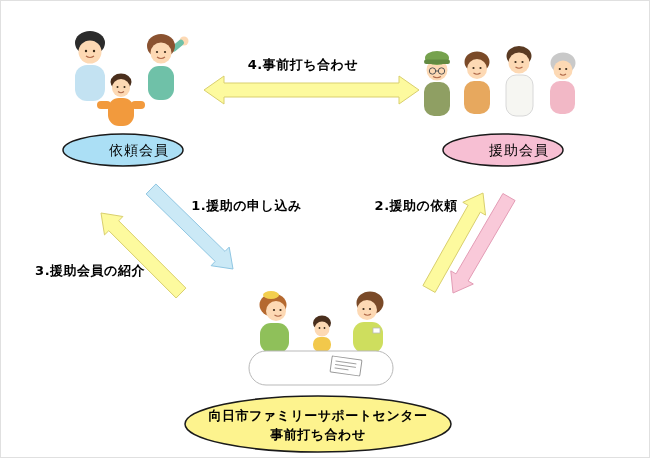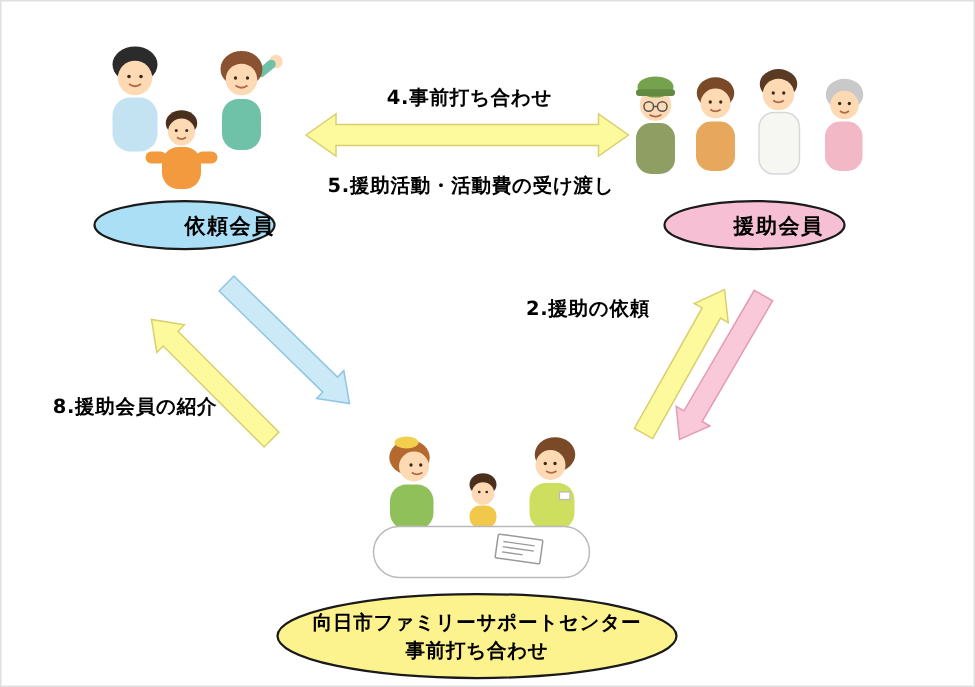--- a/index.html
+++ b/index.html
@@ -13,22 +13,22 @@
   .a-blue   { stroke:#8fc6e2; stroke-width:1; }
   .a-pink   { stroke:#e39cb5; stroke-width:1; }
   .node-ellipse { stroke:#1a1a1a; stroke-width:1.5; }
   .illus { position:absolute; }
   .illus svg { display:block; width:100%; height:100%; }
   .flow-label {
     position:absolute; font-size:13px; font-weight:bold; color:#000;
     text-align:center; white-space:nowrap; letter-spacing:0.5px;
   }
   .node-label {
-    position:absolute; font-size:14px; font-weight:bold; color:#000;
-    text-align:right; white-space:nowrap; letter-spacing:1px;padding-left:46px;
+    position:absolute; font-size:14px; font-weight:normal; color:#000;
+    text-align:left; white-space:nowrap; letter-spacing:1px;padding-left:46px;
   }
   .advisor-label {
     position:absolute; display:flex; flex-direction:column; align-items:center;
     font-size:13px; font-weight:bold; color:#000; line-height:1.45; letter-spacing:0.5px;
   }
 </style>
 </head>
 <body>
 
 <div class="canvas">
@@ -148,24 +148,24 @@
         <g transform="rotate(8 119 85)">
           <rect x="104" y="77" width="30" height="16" rx="1" fill="#ffffff" stroke="#999999"></rect>
           <line x1="108" y1="81.5" x2="129" y2="81.5" stroke="#9a9a9a" stroke-width="0.9"></line>
           <line x1="108" y1="85" x2="129" y2="85" stroke="#9a9a9a" stroke-width="0.9"></line>
           <line x1="108" y1="88.5" x2="122" y2="88.5" stroke="#9a9a9a" stroke-width="0.9"></line>
         </g>
       </g>
     </svg>
   </div>
 
-  <div class="flow-label" style="left:232px;top:55px;width:160px">4.事前打ち合わせ</div>
-  <div class="flow-label" style="left:198px;top:114px;width:230px">5.援助活動・活動費の受け渡し</div>
-  <div class="flow-label" style="left:336px;top:196px;width:110px">2.援助の依頼</div>
-  <div class="flow-label" style="left:25px;top:261px;width:128px">8.援助会員の紹介</div>
+  <div class="flow-label" style="left:222px;top:55px;width:160px">4.事前打ち合わせ</div>
+  <div class="flow-label" style="left:183px;top:196px;width:125px">1.援助の申し込み</div>
+  <div class="flow-label" style="left:360px;top:196px;width:110px">2.援助の依頼</div>
+  <div class="flow-label" style="left:25px;top:261px;width:128px">3.援助会員の紹介</div>
 
   <div class="node-label" style="left:62px;top:141px;width:120px">依頼会員</div>
   <div class="node-label" style="left:442px;top:141px;width:96px">援助会員</div>
   <div class="advisor-label" style="left:184px;top:406px;width:266px">
     <div>向日市ファミリーサポートセンター</div>
     <div>事前打ち合わせ</div>
   </div>
 
 </div>
 

